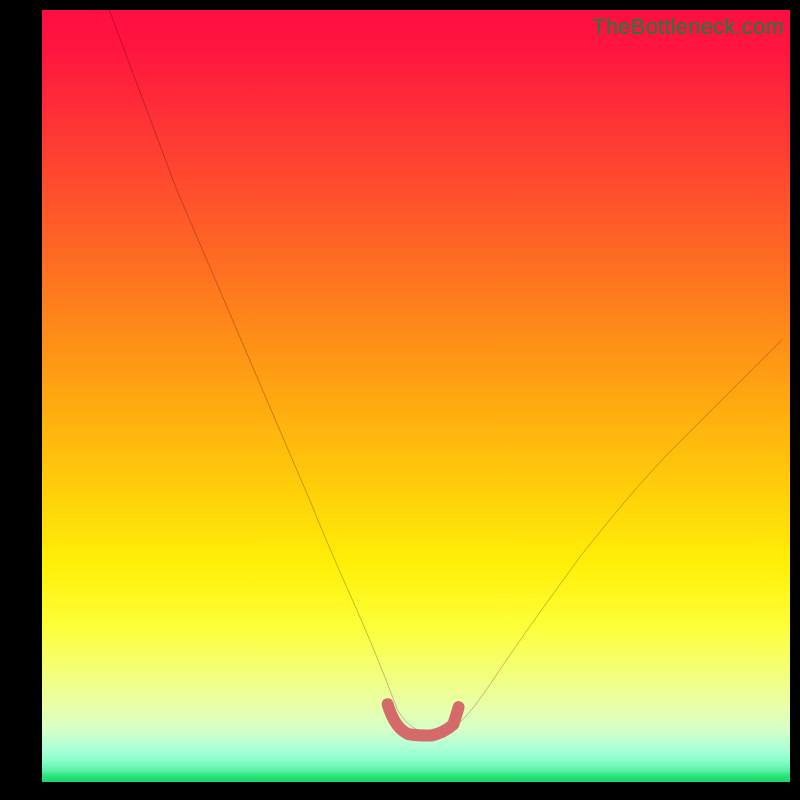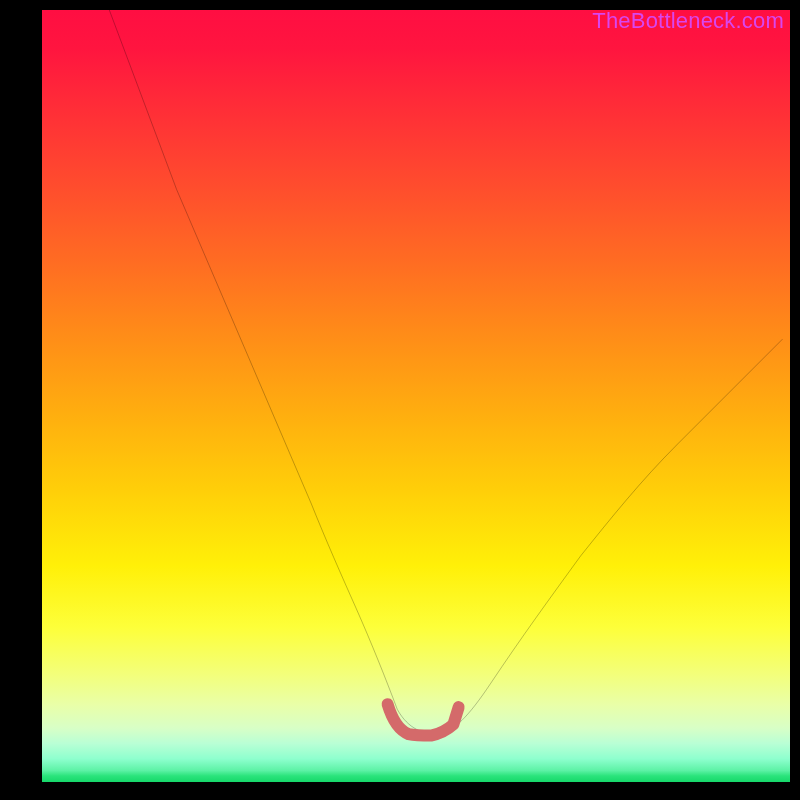--- a/index.html
+++ b/index.html
@@ -20,21 +20,21 @@
       #f3ff7a 86%,
       #e9ffa8 90%,
       #d8ffc6 93%,
       #b9ffd5 95%,
       #8effce 97%,
       #5df2a6 98.5%,
       #2be47c 99.2%,
       #16d86a 100%
     ); }
   .curve-svg { position: absolute; inset: 0; }
-  .attribution { position: absolute; top: 8px; right: 16px; color: #d946ef; font-size: 22px; font-weight: 400; letter-spacing: 0.2px; }
+  .attribution { position: absolute; top: 14px; right: 16px; color: #15803d; font-size: 22px; font-weight: 400; letter-spacing: 0.2px; }
 </style>
 </head>
 <body>
 
 <div class="chart-container">
   <div class="plot-area">
     <div class="gradient-bg"></div>
     <svg class="curve-svg" viewBox="0 0 100 100" preserveAspectRatio="none">
       <path d="M 9 0
                C 12 8, 15 16, 18 24

